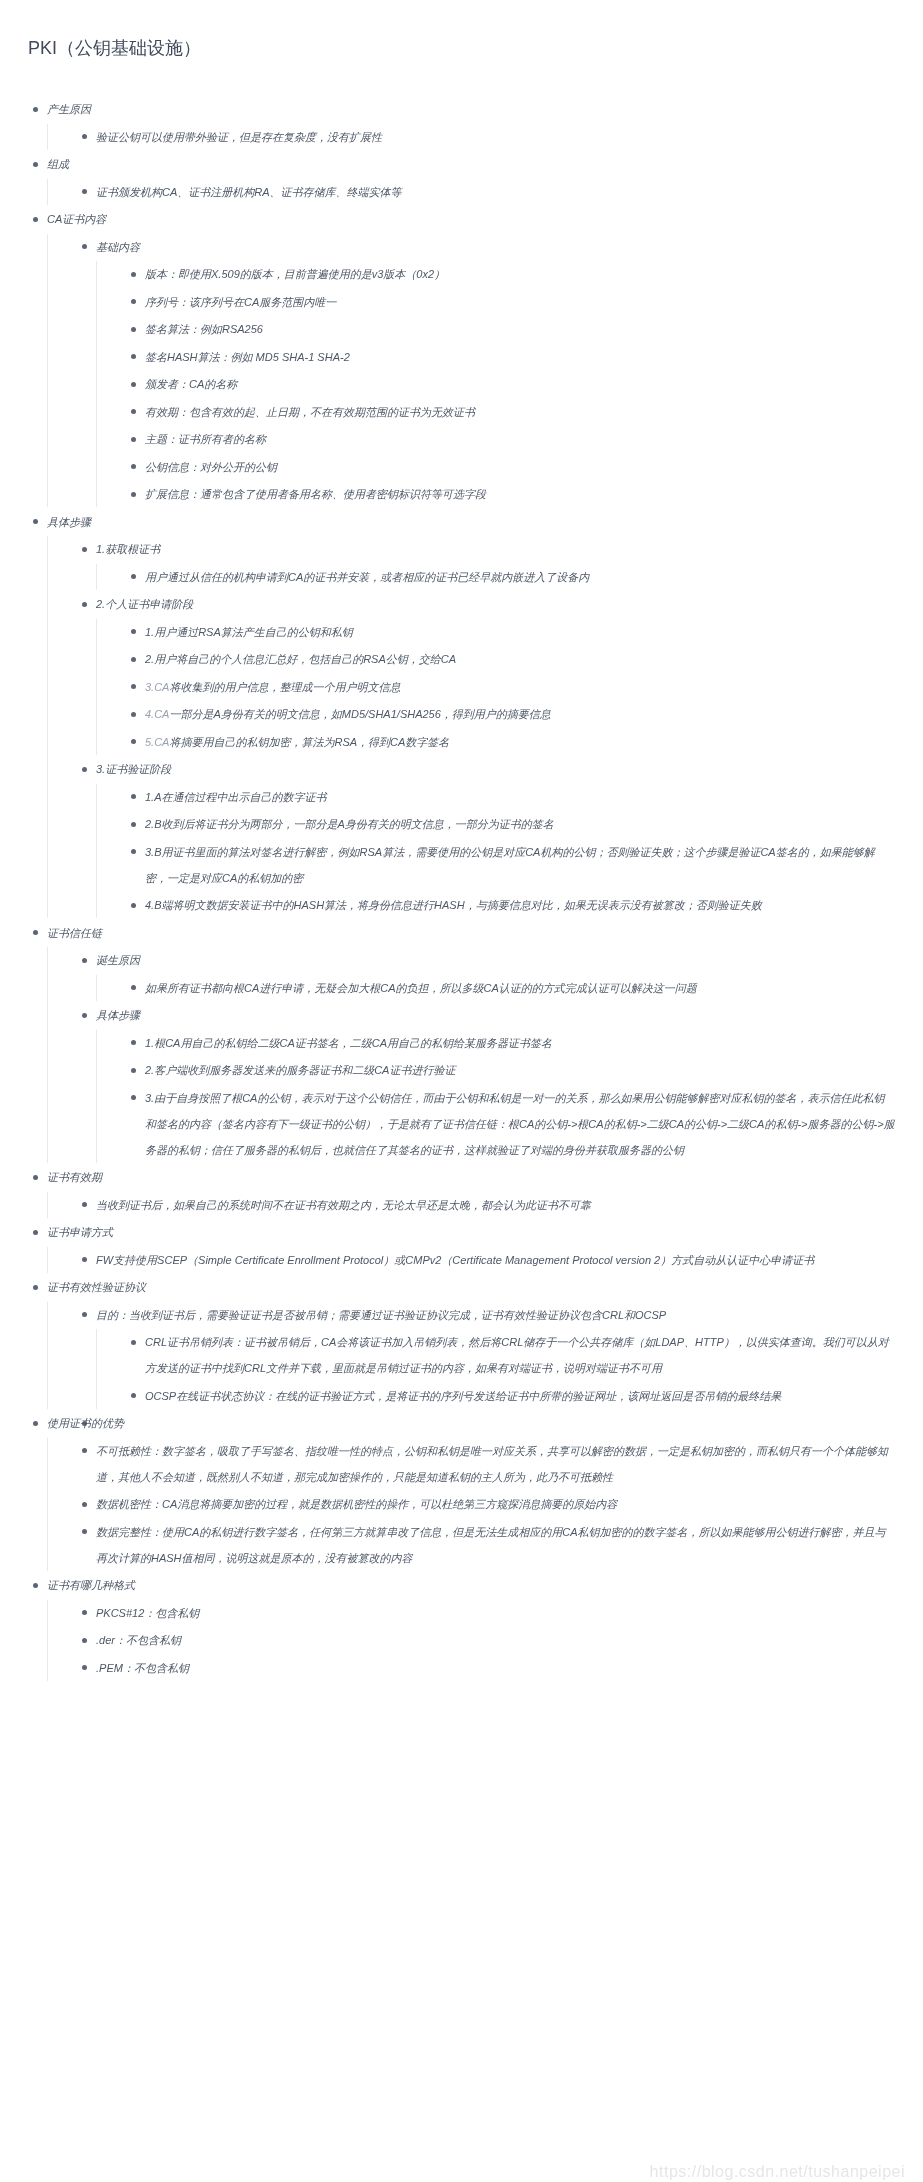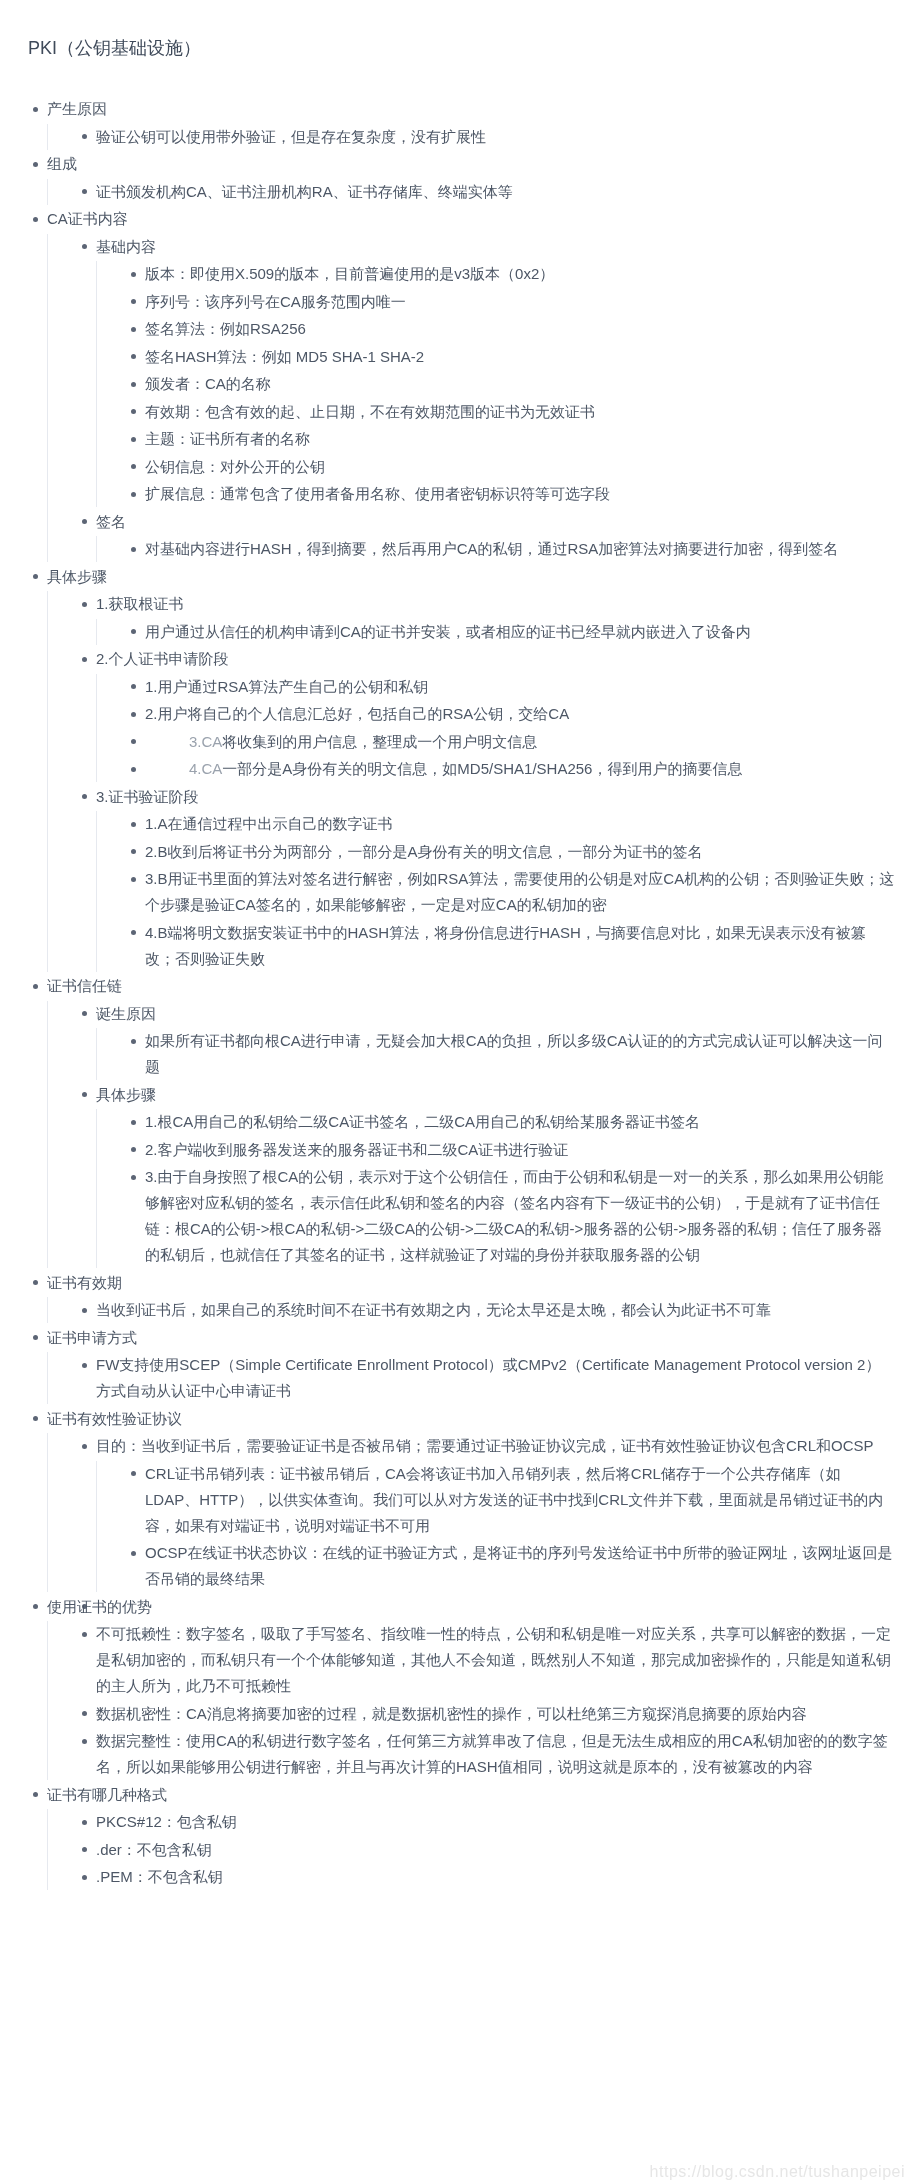--- a/index.html
+++ b/index.html
@@ -35,34 +35,35 @@
   .list .list{
     margin-left:33px;
     border-left:1px solid var(--line);
     padding-left:15px;
   }
   .item{margin:0;padding:0;}
   .row{
     position:relative;
     padding-left:33px;
     margin:1.5px 0;
-    font-size:15px;
+    font-size:11px;
     line-height:26px;
     word-break:break-word;
+    font-style:italic;
   }
   .dot{
     position:absolute;
     left:19px;
     top:10.5px;
     width:5px;
     height:5px;
     border-radius:50%;
     background:var(--bullet);
   }
-  .muted{color:var(--muted);margin-left:44px;}
+  .muted{color:var(--muted);}
   .watermark{
     position:absolute;
     right:18px;
     bottom:1px;
     font-size:16px;
     color:var(--watermark);
     letter-spacing:0.5px;
   }
 </style>
 </head>
@@ -116,28 +117,20 @@
                   <div class="row"><span class="dot"></span><span><span>主题：证书所有者的名称</span></span></div>
                 </div>
                 <div class="item">
                   <div class="row"><span class="dot"></span><span><span>公钥信息：对外公开的公钥</span></span></div>
                 </div>
                 <div class="item">
                   <div class="row"><span class="dot"></span><span><span>扩展信息：通常包含了使用者备用名称、使用者密钥标识符等可选字段</span></span></div>
                 </div>
               </div>
             </div>
-            <div class="item">
-              <div class="row"><span class="dot"></span><span><span>签名</span></span></div>
-              <div class="list">
-                <div class="item">
-                  <div class="row"><span class="dot"></span><span><span>对基础内容进行HASH，得到摘要，然后再用户CA的私钥，通过RSA加密算法对摘要进行加密，得到签名</span></span></div>
-                </div>
-              </div>
-            </div>
           </div>
         </div>
         <div class="item">
           <div class="row"><span class="dot"></span><span><span>具体步骤</span></span></div>
           <div class="list">
             <div class="item">
               <div class="row"><span class="dot"></span><span><span>1.获取根证书</span></span></div>
               <div class="list">
                 <div class="item">
                   <div class="row"><span class="dot"></span><span><span>用户通过从信任的机构申请到CA的证书并安装，或者相应的证书已经早就内嵌进入了设备内</span></span></div>
@@ -151,20 +144,23 @@
                   <div class="row"><span class="dot"></span><span><span>1.用户通过RSA算法产生自己的公钥和私钥</span></span></div>
                 </div>
                 <div class="item">
                   <div class="row"><span class="dot"></span><span><span>2.用户将自己的个人信息汇总好，包括自己的RSA公钥，交给CA</span></span></div>
                 </div>
                 <div class="item">
                   <div class="row"><span class="dot"></span><span><span class="muted">3.CA</span><span>将收集到的用户信息，整理成一个用户明文信息</span></span></div>
                 </div>
                 <div class="item">
                   <div class="row"><span class="dot"></span><span><span class="muted">4.CA</span><span>一部分是A身份有关的明文信息，如MD5/SHA1/SHA256，得到用户的摘要信息</span></span></div>
+                </div>
+                <div class="item">
+                  <div class="row"><span class="dot"></span><span><span class="muted">5.CA</span><span>将摘要用自己的私钥加密，算法为RSA，得到CA数字签名</span></span></div>
                 </div>
               </div>
             </div>
             <div class="item">
               <div class="row"><span class="dot"></span><span><span>3.证书验证阶段</span></span></div>
               <div class="list">
                 <div class="item">
                   <div class="row"><span class="dot"></span><span><span>1.A在通信过程中出示自己的数字证书</span></span></div>
                 </div>
                 <div class="item">

